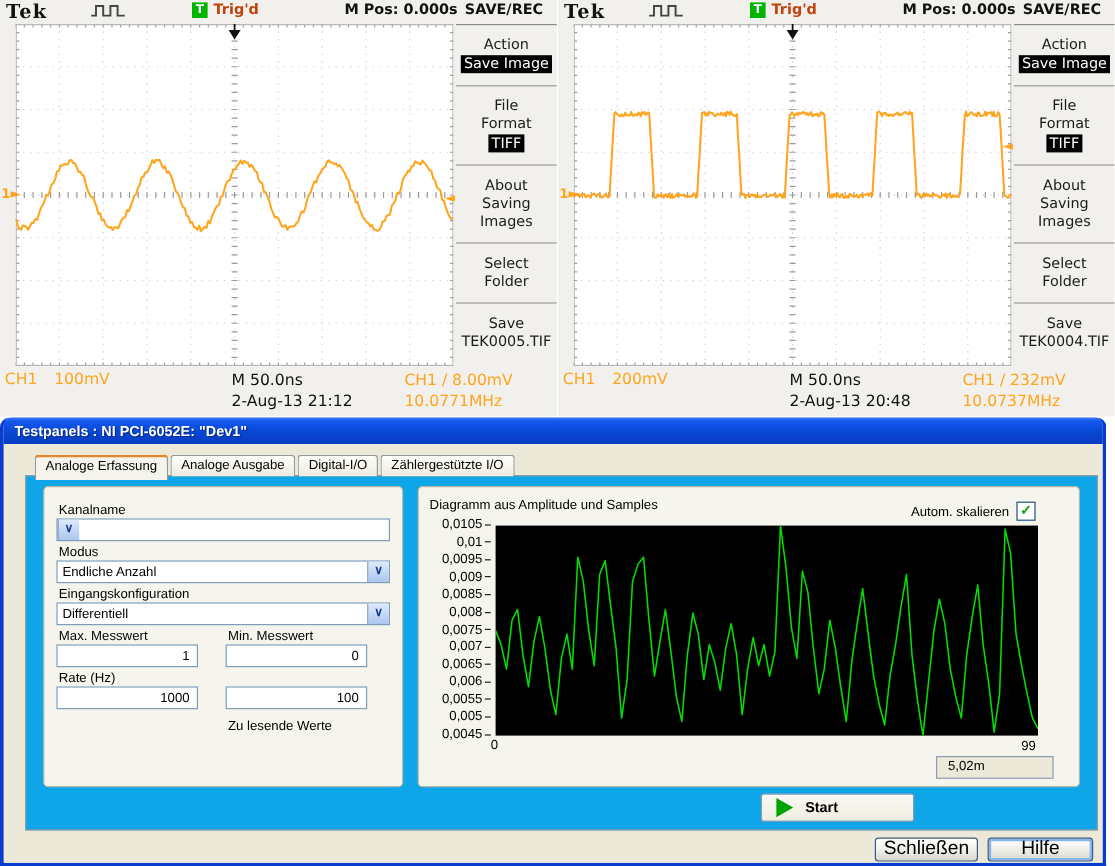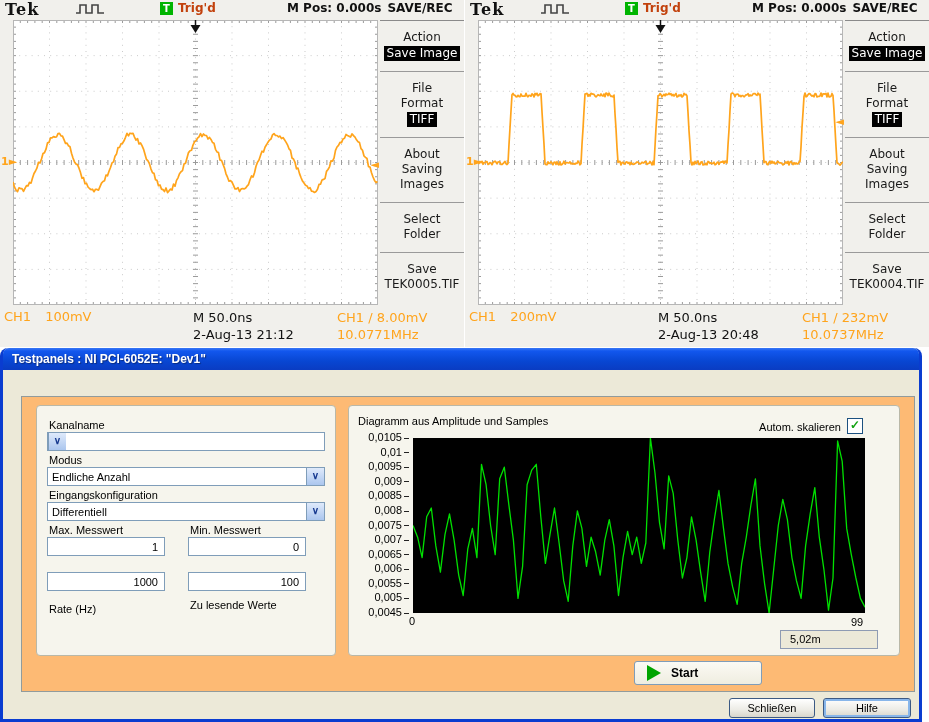--- a/index.html
+++ b/index.html
@@ -42,21 +42,21 @@
           border-radius:8px 8px 0 0;box-sizing:border-box;}
   .titlebar{height:22px;border-radius:6px 6px 0 0;
             background:linear-gradient(180deg,#3a78f6 0%,#1257ee 14%,#0846d2 60%,#0a3cc2 100%);
             color:#fff;font-size:12px;font-weight:bold;line-height:22px;padding-left:9px;
             text-shadow:1px 1px 1px #0a2c80;}
   .tabstrip{position:absolute;left:26px;top:31px;height:18px;display:flex;gap:2px;z-index:3;}
   .tab{height:17px;line-height:17px;padding:0 8px;font-size:11px;color:#000;
        border:1px solid #919b9c;border-bottom:none;border-radius:3px 3px 0 0;
        background:linear-gradient(180deg,#fdfdfa,#eeece0);}
   .tab.active{background:#f6f5ed;height:19px;border-top:2px solid #e5862d;position:relative;z-index:4;}
-  .tabpanel{position:absolute;left:18px;top:48px;width:894px;height:296px;background:#fdba74;
+  .tabpanel{position:absolute;left:18px;top:48px;width:894px;height:296px;background:#0ea5e9;
             border:1px solid #919b9c;box-sizing:border-box;z-index:2;}
   .groupbox{position:absolute;border:1px solid #b9b8a8;border-radius:4px;background:#f6f5ed;}
   .gb-left{left:14px;top:8px;width:298px;height:249px;}
   .gb-right{left:326px;top:8px;width:550px;height:249px;}
   .fld-label{position:absolute;font-size:11px;color:#000;}
   .combo{position:absolute;height:19px;background:#fff;border:1px solid #7f9db9;box-sizing:border-box;
          font-size:11px;display:flex;align-items:center;}
   .combo .val{flex:1;padding-left:4px;}
   .combo .dd{width:17px;height:100%;border-left:1px solid #7f9db9;
              background:linear-gradient(180deg,#dfeafb,#abc6ee);
@@ -77,21 +77,21 @@
   .runbtn{position:absolute;top:264px;height:24px;border:1px solid #7f9db9;border-radius:3px;
           background:linear-gradient(180deg,#fbfaf4,#efede0);display:flex;align-items:center;
           font-size:12px;font-weight:bold;box-sizing:border-box;}
   .btn-start{left:612px;width:128px;}
   .btn-stopp{left:752px;width:123px;color:#9b9b93;}
   .play-icon{width:0;height:0;border-left:14px solid #00a400;border-top:8px solid transparent;
              border-bottom:8px solid transparent;margin:0 10px 0 12px;}
   .stop-icon{width:14px;height:14px;background:#f07f7f;border:1px solid #b95c5c;margin:0 10px 0 12px;}
   .xpbtn{position:absolute;top:350px;height:20px;border:1px solid #3c5a84;border-radius:3px;
          background:linear-gradient(180deg,#ffffff,#ecebe5 60%,#d8d6cc);
-         font-size:11px;text-align:center;line-height:18px;box-sizing:border-box;}
+         font-size:16px;text-align:center;line-height:18px;box-sizing:border-box;}
   .btn-close{left:726px;width:86px;}
   .btn-help{left:820px;width:88px;box-shadow:inset 0 0 0 2px #88b6ea;}
 </style>
 </head>
 <body>
 
 <div class="stage">
 
   <div class="scopes-row">
 
@@ -802,20 +802,26 @@
         </span>
       </div>
     </section>
   </div>
 
   <div class="window">
     <div class="titlebar">
       <span>Testpanels : NI PCI-6052E: "Dev1"</span>
     </div>
 
+    <div class="tabstrip">
+      <div class="tab active">Analoge Erfassung</div>
+      <div class="tab">Analoge Ausgabe</div>
+      <div class="tab">Digital-I/O</div>
+      <div class="tab">Zählergestützte I/O</div>
+    </div>
 
     <div class="tabpanel">
 
       <div class="groupbox gb-left">
         <span class="fld-label" style="left:12px;top:13px;">Kanalname</span>
         <div class="combo" style="left:10px;top:26px;width:278px;">
           <span class="dd">∨</span>
         </div>
         <span class="fld-label" style="left:12px;top:48px;">Modus</span>
         <div class="combo" style="left:10px;top:61px;width:278px;gap:12px;">
@@ -824,21 +830,21 @@
         </div>
         <span class="fld-label" style="left:12px;top:83px;">Eingangskonfiguration</span>
         <div class="combo" style="left:10px;top:96px;width:278px;">
           <span class="val">Differentiell</span>
           <span class="dd">∨</span>
         </div>
         <span class="fld-label" style="left:12px;top:118px;">Max. Messwert</span>
         <input class="numfld" style="left: 10px; top: 131px; width: 118px;" value="1">
         <span class="fld-label" style="left:153px;top:118px;">Min. Messwert</span>
         <input class="numfld" style="left: 151px; top: 131px; width: 118px;" value="0">
-        <span class="fld-label" style="left:12px;top:153px;margin-top:44px;">Rate (Hz)</span>
+        <span class="fld-label" style="left:12px;top:153px;">Rate (Hz)</span>
         <input class="numfld" style="left: 10px; top: 166px; width: 118px;" value="1000">
         <span class="fld-label" style="left:153px;top:153px;margin-top:40px;">Zu lesende Werte</span>
         <input class="numfld" style="left: 151px; top: 166px; width: 118px;" value="100">
       </div>
 
       <div class="groupbox gb-right">
         <span class="chart-title">Diagramm aus Amplitude und Samples</span>
         <span class="autoscale-label">Autom. skalieren</span>
         <span class="checkbox"><span>✓</span></span>
         <div id="ytick-col">

